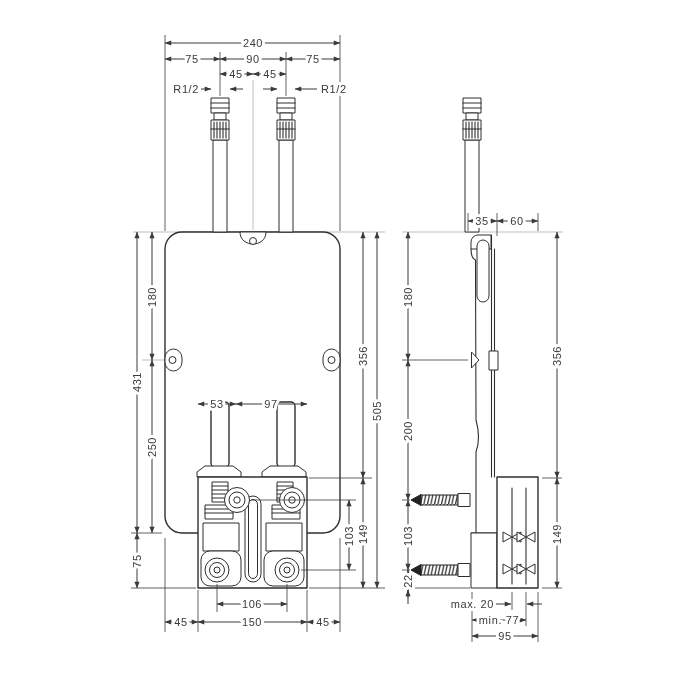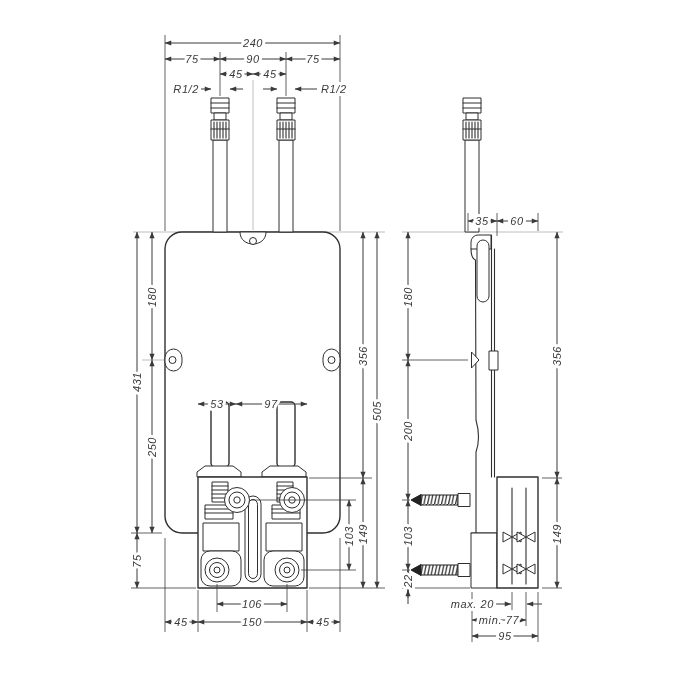--- a/index.html
+++ b/index.html
@@ -1,16 +1,16 @@
 <!DOCTYPE html>
 <html><head>
 <meta charset="utf-8">
 <style>
   html,body{margin:0;padding:0;background:#fff;}
-  .stage{width:692px;height:700px;background:#fff;position:relative;overflow:hidden;font-style:italic;}
+  .stage{width:692px;height:700px;background:#fff;position:relative;overflow:hidden;}
   svg{display:block;}
   .outline{fill:#fff;stroke:#2f2f2f;stroke-width:1.4;stroke-linejoin:round;}
   .thin{fill:#fff;stroke:#2f2f2f;stroke-width:1;stroke-linejoin:round;}
   .nofill{fill:none;stroke:#2f2f2f;stroke-width:1.1;stroke-linejoin:round;stroke-linecap:round;}
   .dim{stroke:#3a3a3a;stroke-width:1;fill:none;}
   .ext{stroke:#3a3a3a;stroke-width:0.8;fill:none;}
   .cons{stroke:#b8b8b8;stroke-width:0.9;fill:none;}
   .dimtext{font-family:"Liberation Sans",sans-serif;font-size:11px;letter-spacing:0.6px;
            fill:#3a3a3a;stroke:#fff;stroke-width:6px;paint-order:stroke;stroke-linejoin:round;
            text-anchor:middle;}

